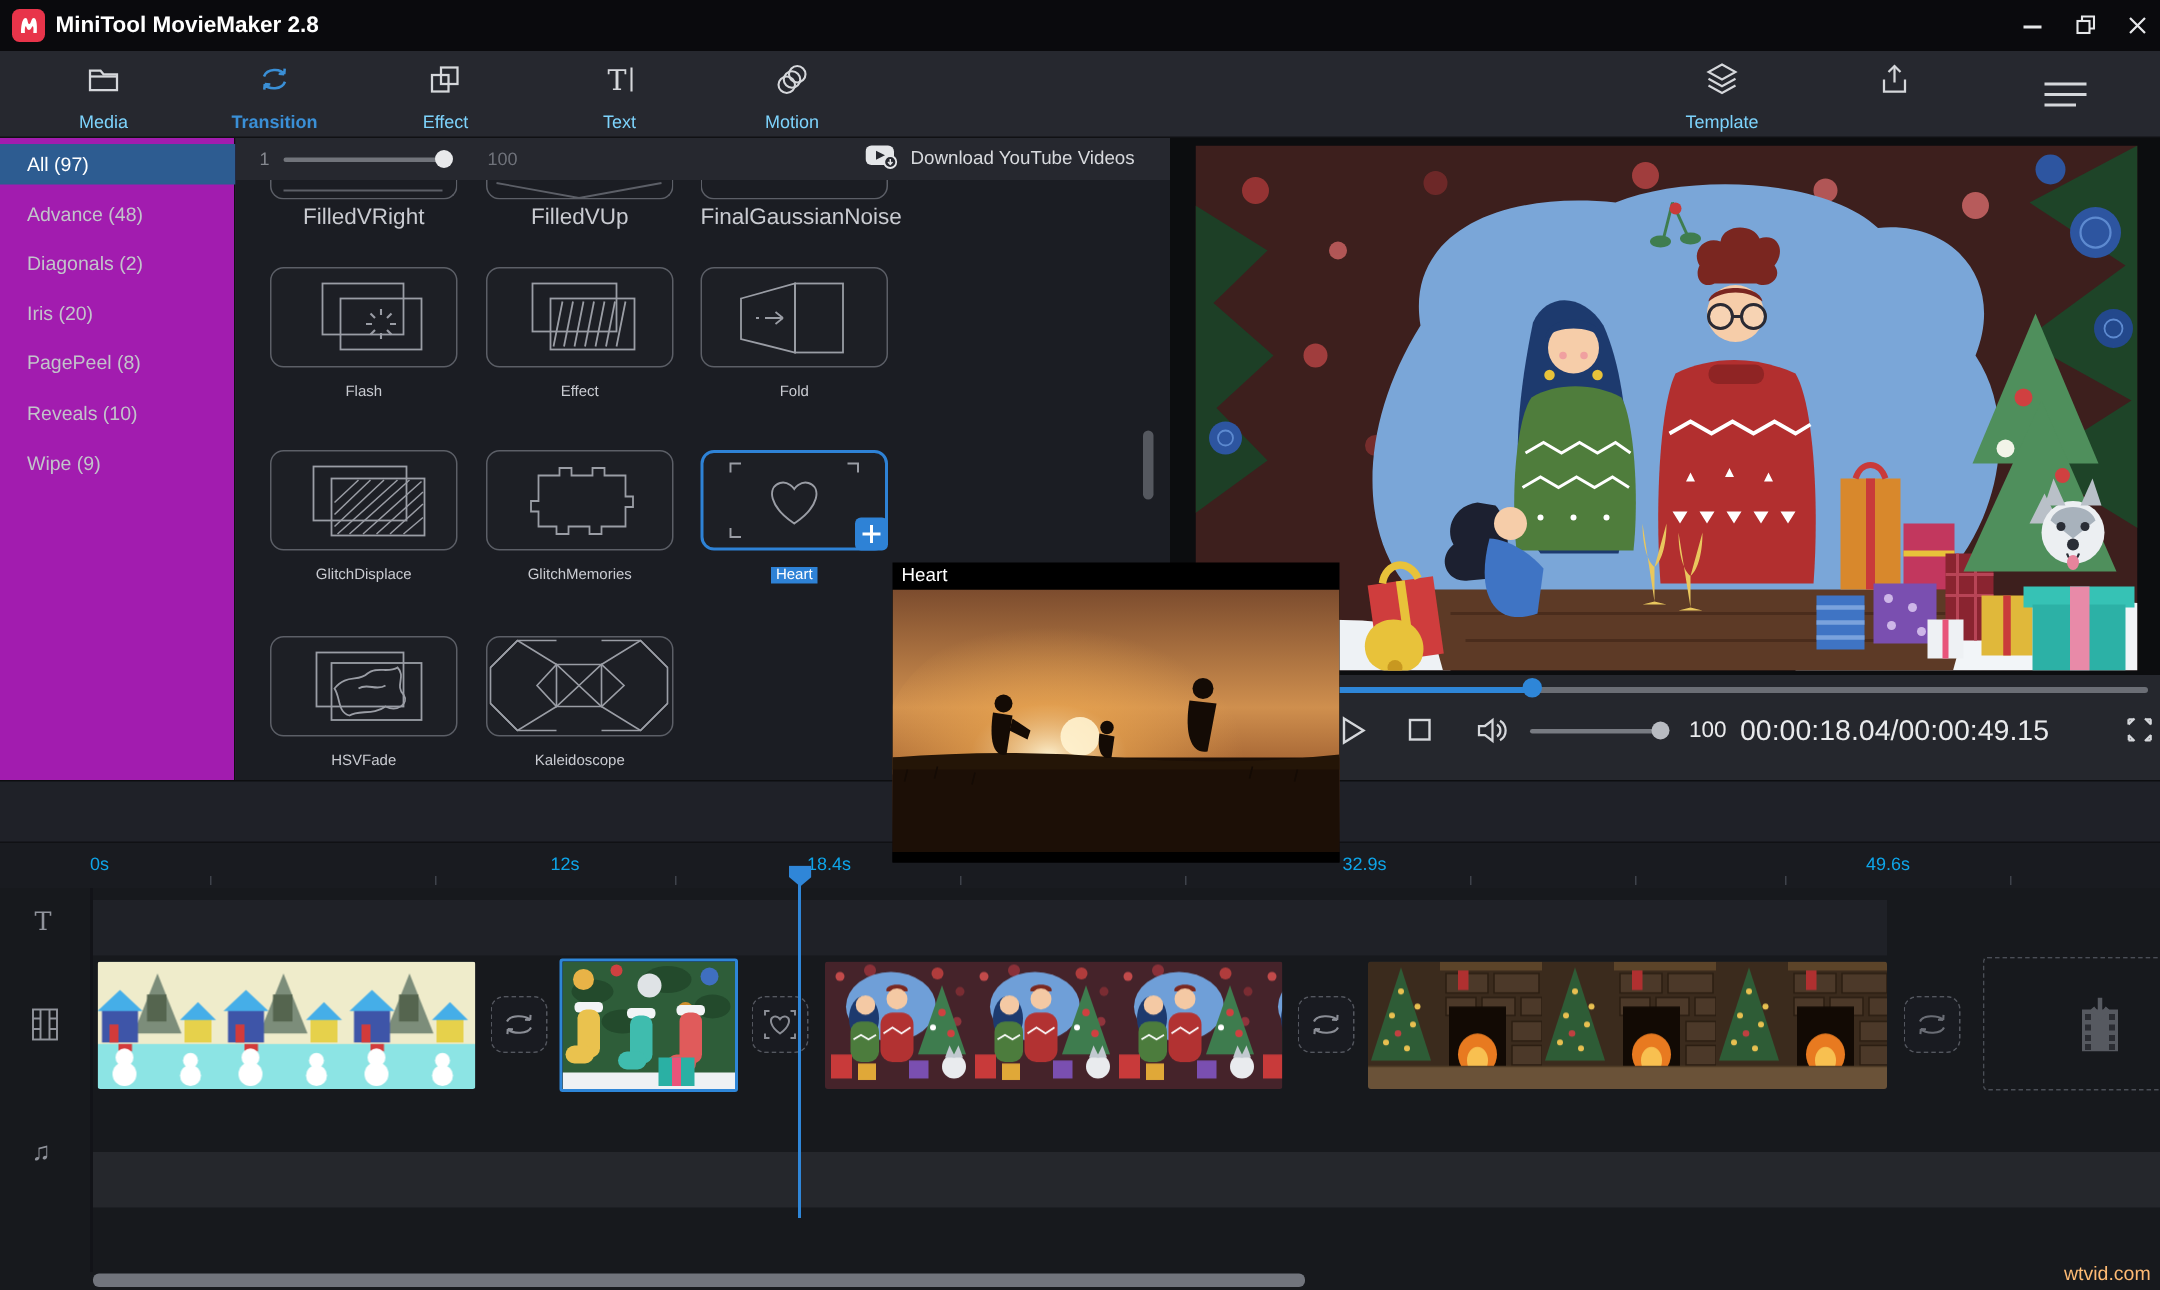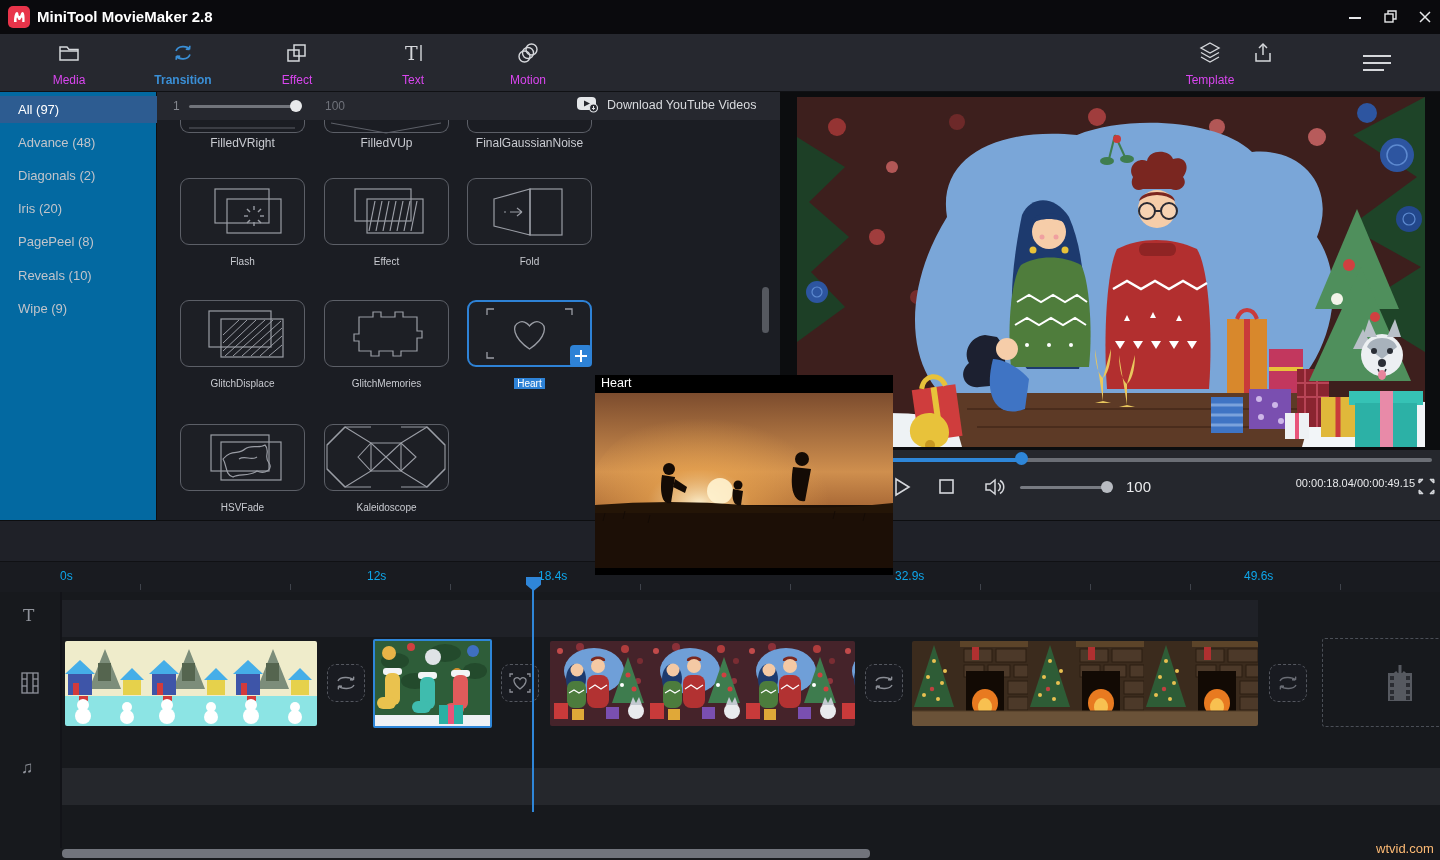--- a/index.html
+++ b/index.html
@@ -7,32 +7,32 @@
 body{font-family:"Liberation Sans",sans-serif}
 #app{position:relative;width:1440px;height:860px;background:#17191d;overflow:hidden;color:#c9cbd1}
 .abs{position:absolute}
 
 #titlebar{left:0;top:0;width:1440px;height:34px;background:#0a0a0d}
 .winbtn{top:0;width:32px;height:34px;text-align:center;cursor:default}
 
 #toolbar{left:0;top:34px;width:1440px;height:58px;background:#26282f;border-bottom:1px solid #101114}
 .tab{position:absolute;top:6px;width:90px;text-align:center;cursor:pointer}
 .tab svg{display:inline-block}
-.tlab{font-size:12px;color:#d946ef;margin-top:3px}
+.tlab{font-size:12px;color:#7dd3fc;margin-top:3px}
 .tab.active .tlab{color:#3a8fd6;font-weight:bold}
 
 .sitem{position:absolute;left:0;width:157px;height:27px;line-height:27px;padding-left:18px;font-size:13px;color:#c2c4ca;cursor:pointer}
 .sitem.active{background:#2d5c91;color:#fff}
 
 #tpanel{left:157px;top:92px;width:623px;height:428px;background:#1b1d23;overflow:hidden}
 #ttop{position:absolute;left:0;top:0;width:623px;height:28px;background:#26282f}
 .slider-track{position:absolute;height:3px;background:#71747b;border-radius:2px}
 .slider-dot{position:absolute;border-radius:50%}
 .pbox{position:absolute;width:125px;height:13px;border:1.5px solid #5c5f67;border-top:none;border-radius:0 0 9px 9px}
-.plab{position:absolute;width:125px;text-align:center;font-size:12px;color:#c9cbd1}
+.plab{position:absolute;width:125px;text-align:center;font-size:15px;color:#c9cbd1}
 .tcell{position:absolute;width:125px;cursor:pointer}
 .thumb{width:125px;height:67px;border:1.5px solid #5c5f67;border-radius:9px;background:#1d1f25;position:relative}
 .tcell.selected .thumb{border:2px solid #2e82d6}
 .tlabel{margin-top:11px;text-align:center;font-size:10px;color:#c9cbd1}
 .tcell.selected .tlabel span{background:#2e82d6;color:#fff;padding:0 3px}
 .addbtn{position:absolute;right:-2px;bottom:-2px;width:22px;height:22px;background:#2e82d6;border-radius:4px}
 
 #preview{left:780px;top:92px;width:660px;height:428px;background:#0c0d0f}
 #pctrl{position:absolute;left:0;top:358px;width:660px;height:70px;background:#25272d}
 
@@ -107,21 +107,21 @@
       <div class="tlab">Text</div>
     </div>
     <div class="tab" style="left:483px">
       <svg width="26" height="26" fill="none" stroke="#d5d7db" stroke-width="1.4">
         <circle cx="9.5" cy="16.5" r="5.5"></circle>
           <circle cx="13" cy="13" r="5.5"></circle>
           <circle cx="16.5" cy="9.5" r="5.5"></circle>
       </svg>
       <div class="tlab">Motion</div>
     </div>
-    <div class="tab" style="left:1165px">
+    <div class="tab" style="left:1103px">
       <svg width="26" height="26" fill="none" stroke="#d5d7db" stroke-width="1.4">
         <path d="M13 3 L22 8 L13 13 L4 8 Z"></path>
           <path d="M4 12.5 L13 17.5 L22 12.5"></path>
           <path d="M4 17 L13 22 L22 17"></path>
       </svg>
       <div class="tlab">Template</div>
     </div>
     <div class="tab" style="left:1218px">
       <svg width="26" height="26" fill="none" stroke="#d5d7db" stroke-width="1.5">
         <path d="M6 13 V21 H20 V13"></path>
@@ -132,21 +132,21 @@
     </div>
     <div class="abs" style="left:1360px;top:18px;cursor:pointer">
       <svg width="34" height="22" stroke="#d5d7db" stroke-width="2">
         <line x1="3" y1="4" x2="31" y2="4"></line>
           <line x1="3" y1="11" x2="31" y2="11"></line>
           <line x1="3" y1="18" x2="24" y2="18"></line>
       </svg>
     </div>
   </div>
 
-  <div class="abs" style="left:0;top:92px;width:157px;height:428px;background:#0369a1;border-right:1px solid #0e0f12">
+  <div class="abs" style="left:0;top:92px;width:157px;height:428px;background:#a21caf;border-right:1px solid #0e0f12">
     <div class="sitem active" style="top:4px"><span>All (97)</span></div>
     <div class="sitem" style="top:37px"><span>Advance (48)</span></div>
     <div class="sitem" style="top:70px"><span>Diagonals (2)</span></div>
     <div class="sitem" style="top:103px"><span>Iris (20)</span></div>
     <div class="sitem" style="top:136px"><span>PagePeel (8)</span></div>
     <div class="sitem" style="top:170px"><span>Reveals (10)</span></div>
     <div class="sitem" style="top:203px"><span>Wipe (9)</span></div>
   </div>
 
   <div class="abs" id="tpanel">
@@ -426,21 +426,21 @@
       <div class="abs" style="left:204px;top:27px;cursor:pointer">
         <svg width="22" height="20" fill="none" stroke="#d5d7db" stroke-width="1.5">
           <polygon points="2,7 6,7 11,3 11,17 6,13 2,13"></polygon>
             <path d="M14 6 C17 8 17 12 14 14"></path>
             <path d="M16 3.5 C21 6.5 21 13.5 16 16.5"></path>
         </svg>
       </div>
       <div class="abs slider-track" style="left:240px;top:36px;width:88px;background:#787b82"></div>
       <div class="abs slider-dot" style="left:321px;top:31px;width:12px;height:12px;background:#b8bbc1"></div>
       <div class="abs" style="left:346px;top:28px;font-size:15px;color:#e9eaec">100</div>
-      <div class="abs" style="left:380px;top:27px;width:255px;text-align:right;font-size:11px;color:#e9eaec">00:00:18.04/00:00:49.15</div>
+      <div class="abs" style="left:380px;top:27px;width:255px;text-align:left;font-size:19px;color:#e9eaec">00:00:18.04/00:00:49.15</div>
       <div class="abs" style="left:638px;top:28px;cursor:pointer">
         <svg width="17" height="17" fill="none" stroke="#d5d7db" stroke-width="1.5">
           <path d="M1 5 L5 1 M1 1.5 L1 5 M1 1.5 L5 1.5"></path>
             <path d="M16 5 L12 1 M16 1.5 L12.5 1.5 M15.8 1.5 L15.8 5"></path>
           <path d="M1 12 L5 16 M1 15.5 L4.5 15.5 M1.2 15.5 L1.2 12"></path>
             <path d="M16 12 L12 16 M15.8 15.5 L12.5 15.5 M15.8 15.5 L15.8 12"></path>
         </svg>
       </div>
     </div>
   </div>

